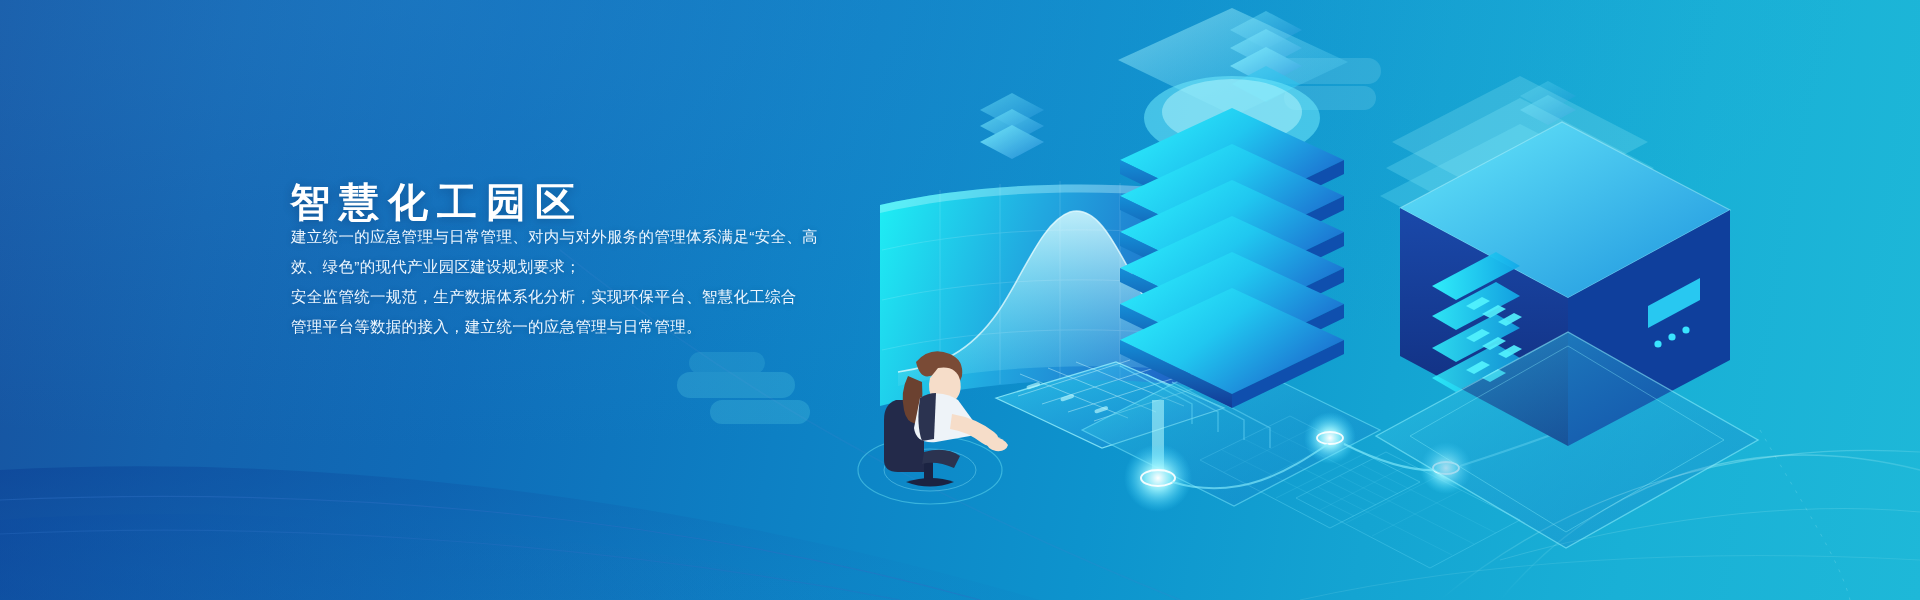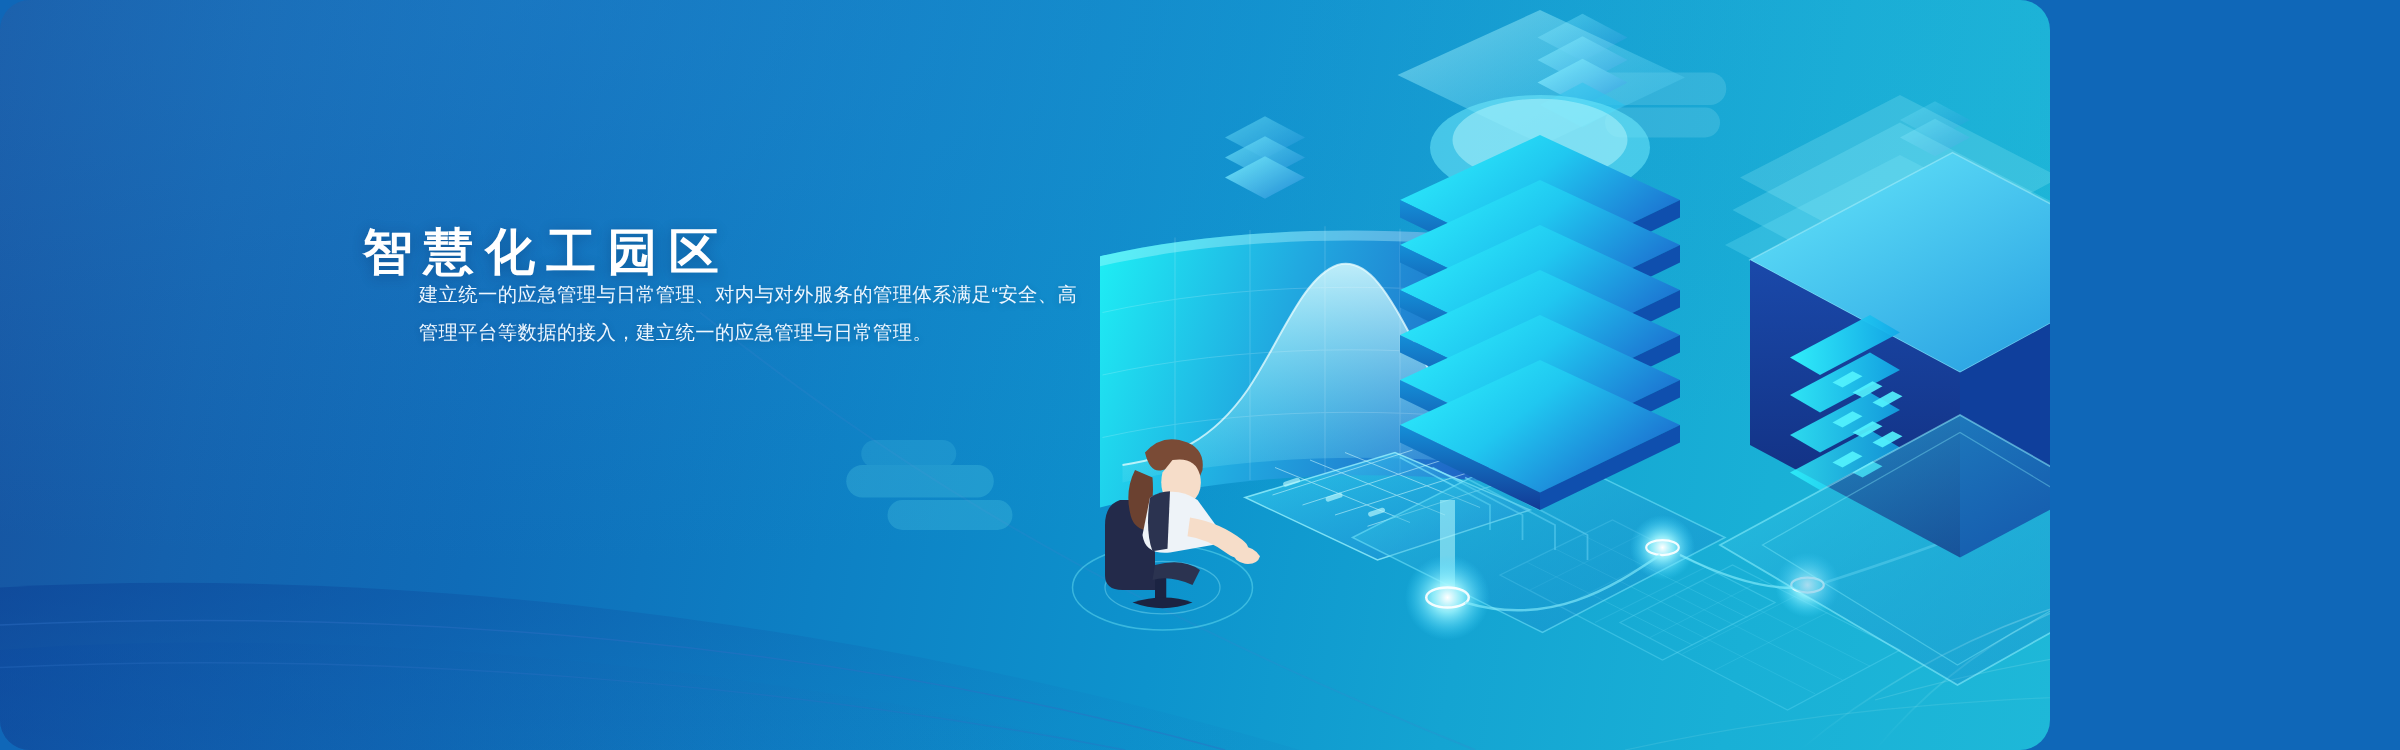--- a/index.html
+++ b/index.html
@@ -2,50 +2,48 @@
 <html><head>
 <meta charset="utf-8">
 <style>
   html,body{margin:0;padding:0;}
   body{
     width:1920px;height:600px;overflow:hidden;
     font-family:"Liberation Sans","DejaVu Sans",sans-serif;
     background:#0f67b8;
   }
   .banner{
-    position:relative;width:1640px;height:600px;overflow:hidden;
+    position:relative;width:1920px;height:600px;overflow:hidden;
     background:linear-gradient(100deg,
       #17529f 0%,
       #1461ad 12%,
       #0f6cb8 26%,
       #0d80c4 42%,
       #0d93cd 58%,
       #14a4d2 72%,
       #19b0d6 85%,
       #1eb8d8 100%);
-    border-radius:24px;
   }
   .bg-layer{position:absolute;inset:0;width:1920px;height:600px;}
   .content{
     position:absolute;left:0;top:0;width:1000px;height:600px;
     z-index:6;
   }
   .heading{
     position:absolute;left:290px;top:152px;
     color:#ffffff;font-size:40px;line-height:1.18;
     letter-spacing:9px;font-weight:600;
     text-shadow:0 2px 10px rgba(0,28,70,.30);
     white-space:nowrap;
   }
   .desc{
     position:absolute;left:291px;top:222px;width:620px;
     color:#eef7ff;font-size:15.5px;line-height:30px;
     font-weight:400;letter-spacing:.3px;
     text-shadow:0 1px 6px rgba(0,28,70,.22);
-    margin-left:44px;
   }
   .desc .ln{display:block;white-space:nowrap;}
   .illus{position:absolute;left:820px;top:0;width:1100px;height:600px;z-index:5;}
 </style>
 </head>
 <body>
 
 <div class="banner">
 
   <svg class="bg-layer" viewBox="0 0 1920 600" preserveAspectRatio="none">
@@ -91,20 +89,22 @@
     <g opacity=".16">
       <path d="M1272,58 h96 a13,13 0 0 1 0,26 h-96 a13,13 0 0 1 0,-26 z" fill="#bdf4fb"></path>
       <path d="M1296,86 h68 a12,12 0 0 1 0,24 h-68 a12,12 0 0 1 0,-24 z" fill="#bdf4fb"></path>
     </g>
   </svg>
 
   <div class="content">
     <h1 class="heading">智慧化工园区</h1>
     <div class="desc">
       <span class="ln">建立统一的应急管理与日常管理、对内与对外服务的管理体系满足“安全、高</span>
+      <span class="ln">效、绿色”的现代产业园区建设规划要求；</span>
+      <span class="ln">安全监管统一规范，生产数据体系化分析，实现环保平台、智慧化工综合</span>
       <span class="ln">管理平台等数据的接入，建立统一的应急管理与日常管理。</span>
     </div>
   </div>
 
   <svg class="illus" viewBox="0 0 1100 600">
     <defs>
       <linearGradient id="scr" x1="0" y1="0" x2="1" y2="0.2">
         <stop offset="0" stop-color="#1ef0f5"></stop>
         <stop offset=".45" stop-color="#21a9e0"></stop>
         <stop offset="1" stop-color="#1f5fc4"></stop>

